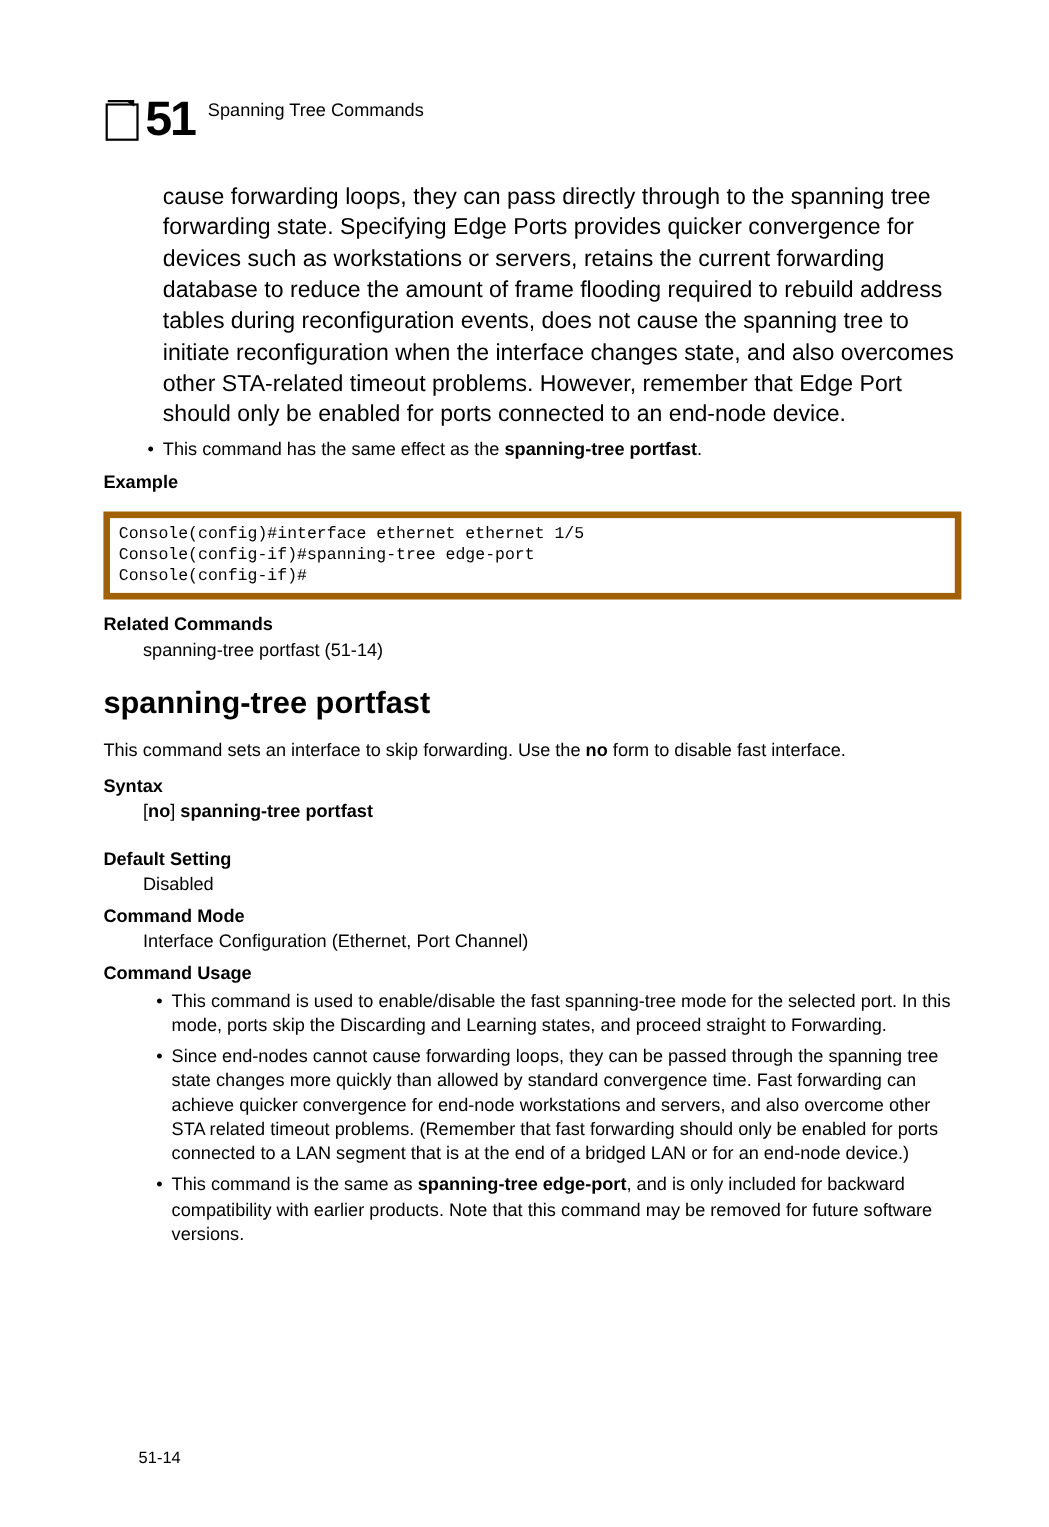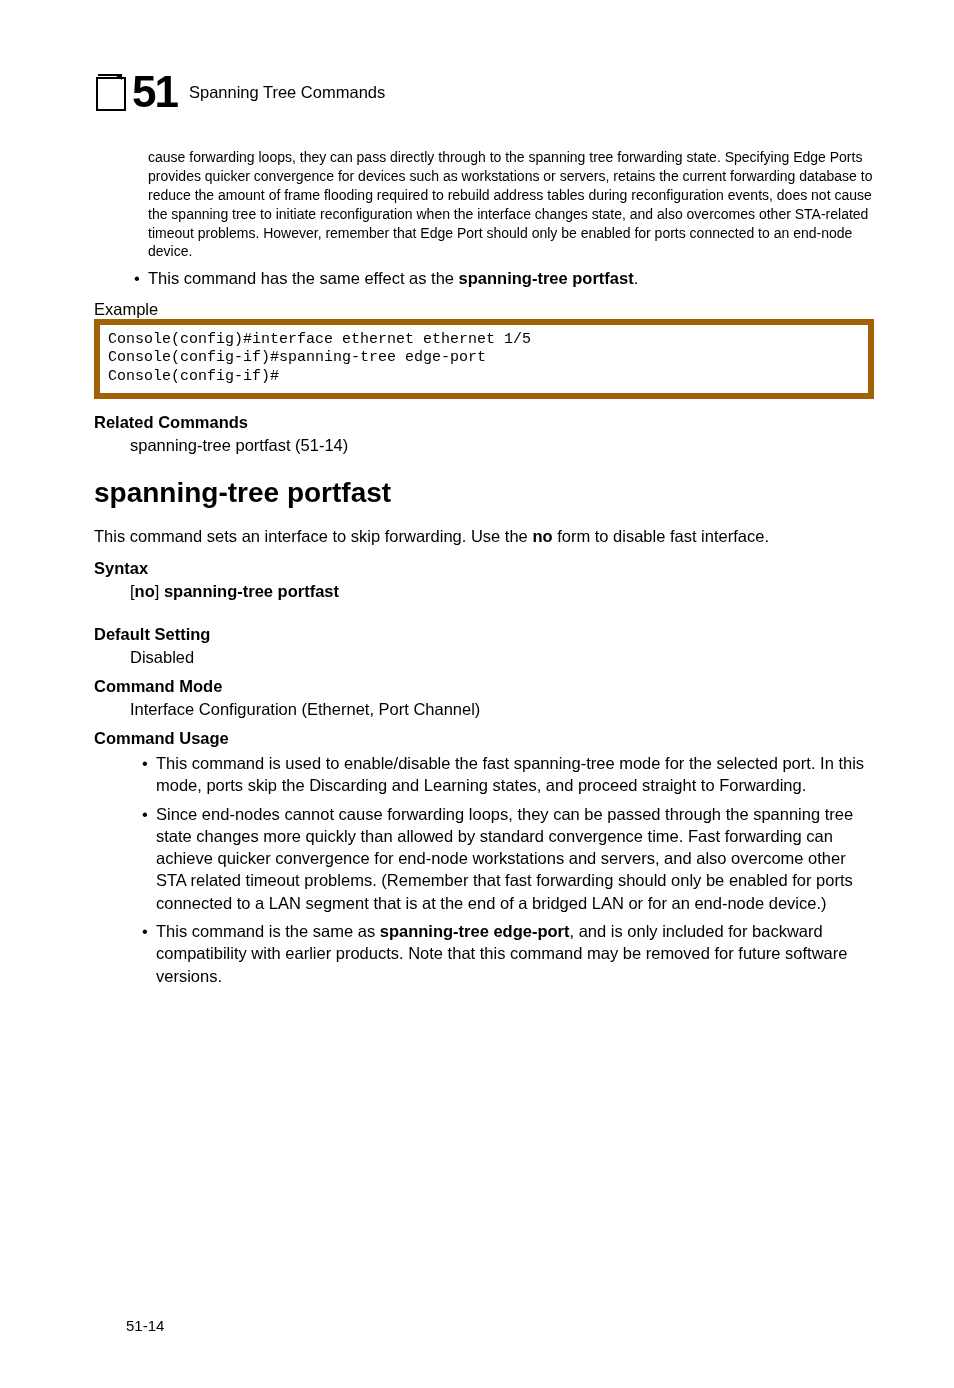--- a/index.html
+++ b/index.html
@@ -5,33 +5,33 @@
   * { margin:0; padding:0; box-sizing:border-box; }
   body {
     width:954px; height:1388px;
     font-family:Arial,Helvetica,sans-serif;
     color:#000; background:#fff;
     padding:70px 80px 58px 94px;
     position:relative;
   }
   .header-row { display:flex; align-items:center; gap:12px; margin-bottom:34px; }
   .chapter-box {
-    display:flex; align-items:center; gap:4px;
+    display:flex; align-items:center; gap:4px;margin-top:17px;
   }
   .chapter-num {
     font-family:"Arial Black",Arial,sans-serif;
     font-weight:900; font-size:44px; letter-spacing:-2px; line-height:1;
   }
   .chapter-title { font-size:16.5px; }
-  .body-para { font-size:14px; line-height:1.35; margin-left:54px; margin-bottom:6px; }
+  .body-para { font-size:21px; line-height:1.35; margin-left:54px; margin-bottom:6px; }
   .bullet-row { display:flex; font-size:16.5px; line-height:1.35; margin-left:40px; margin-bottom:6px; }
   .bullet-dot { width:14px; flex:none; }
   .bullet-text { flex:1; }
   .bullet-row2 { display:flex; font-size:16.5px; line-height:1.35; margin-left:48px; margin-bottom:6px; }
-  .h-example { font-size:16.5px; font-weight:normal; margin:10px 0 0; }
+  .h-example { font-size:16.5px; font-weight:bold; margin:10px 0 16px; }
   .codebox {
     border:6px solid #a16207; padding:6px 8px;
     font-family:"Courier New",monospace; font-size:15px; line-height:1.25;
     white-space:pre; margin-bottom:14px;
   }
   .subhead { font-size:16.5px; font-weight:bold; margin:10px 0 4px; }
   .indent1 { font-size:16.5px; margin-left:36px; margin-bottom:6px; }
   .h2 { font-size:28px; font-weight:bold; margin:22px 0 16px; }
   .intro { font-size:16.5px; line-height:1.35; margin-bottom:12px; }
   .syntax-line { font-size:16.5px; margin-left:36px; margin-bottom:24px; }

